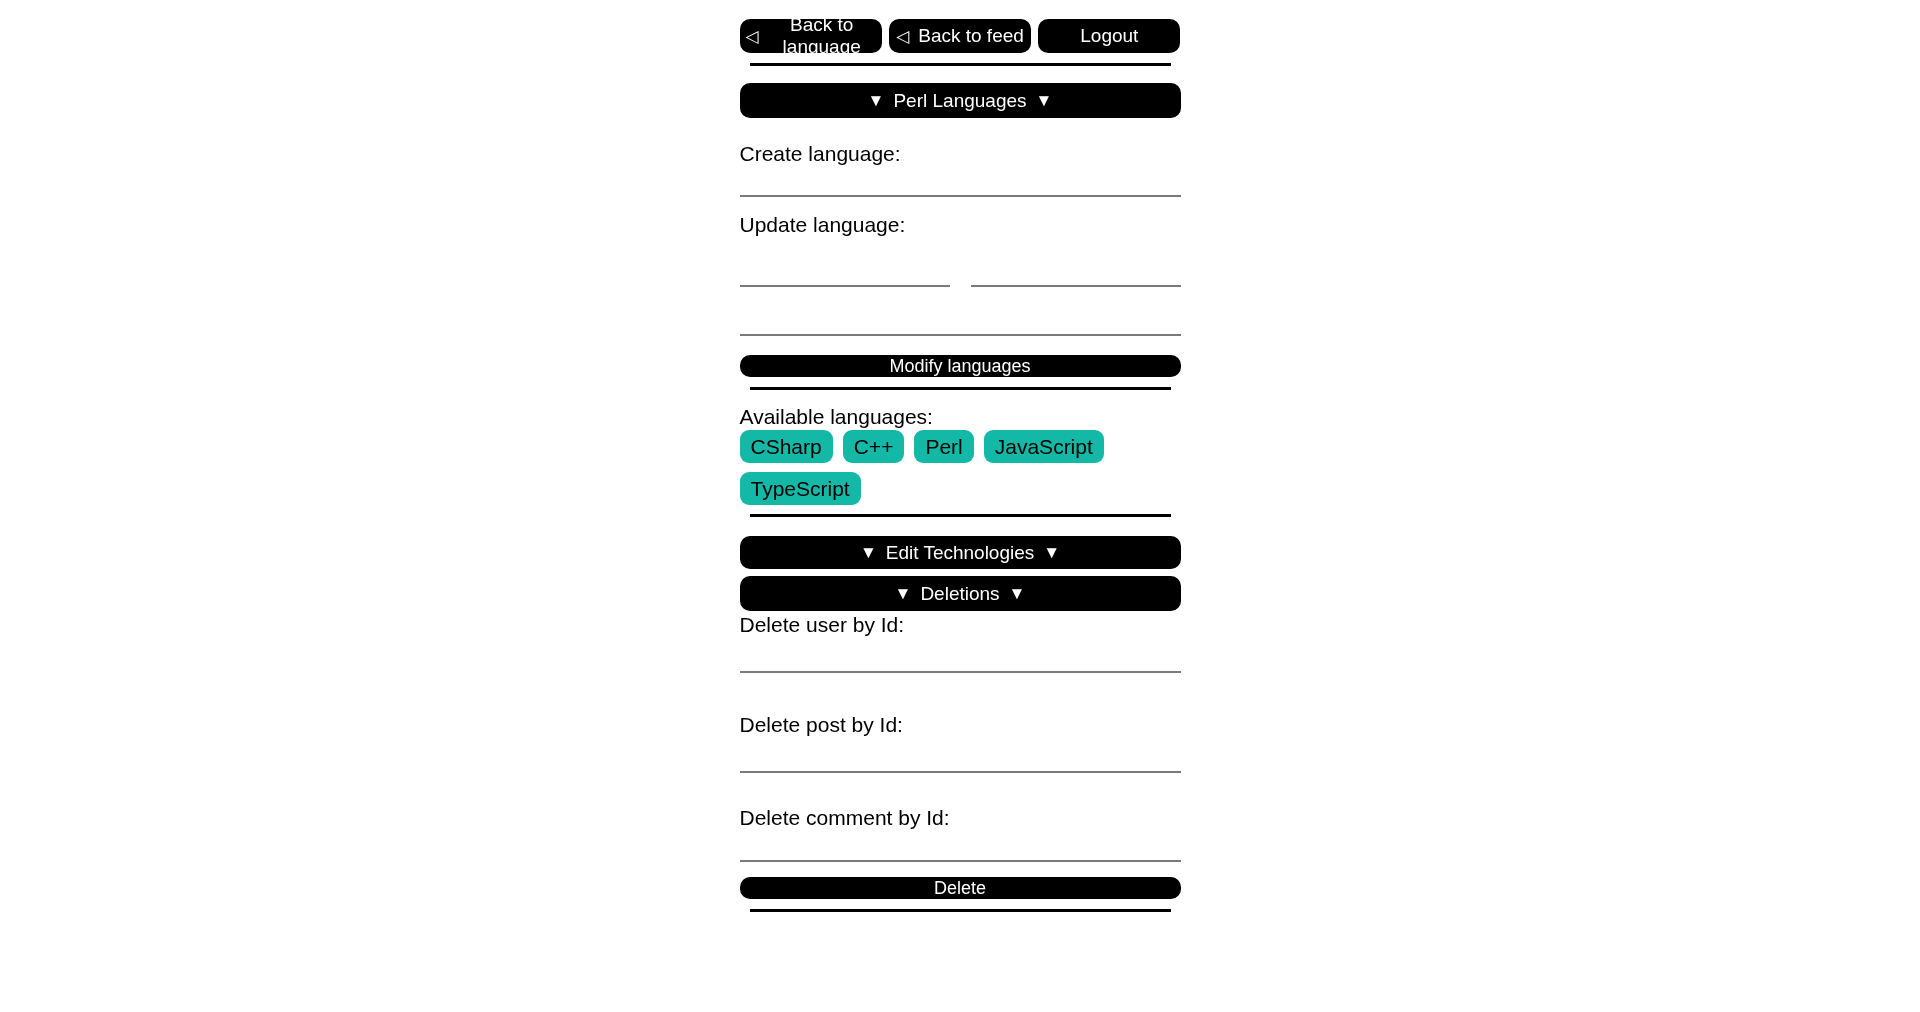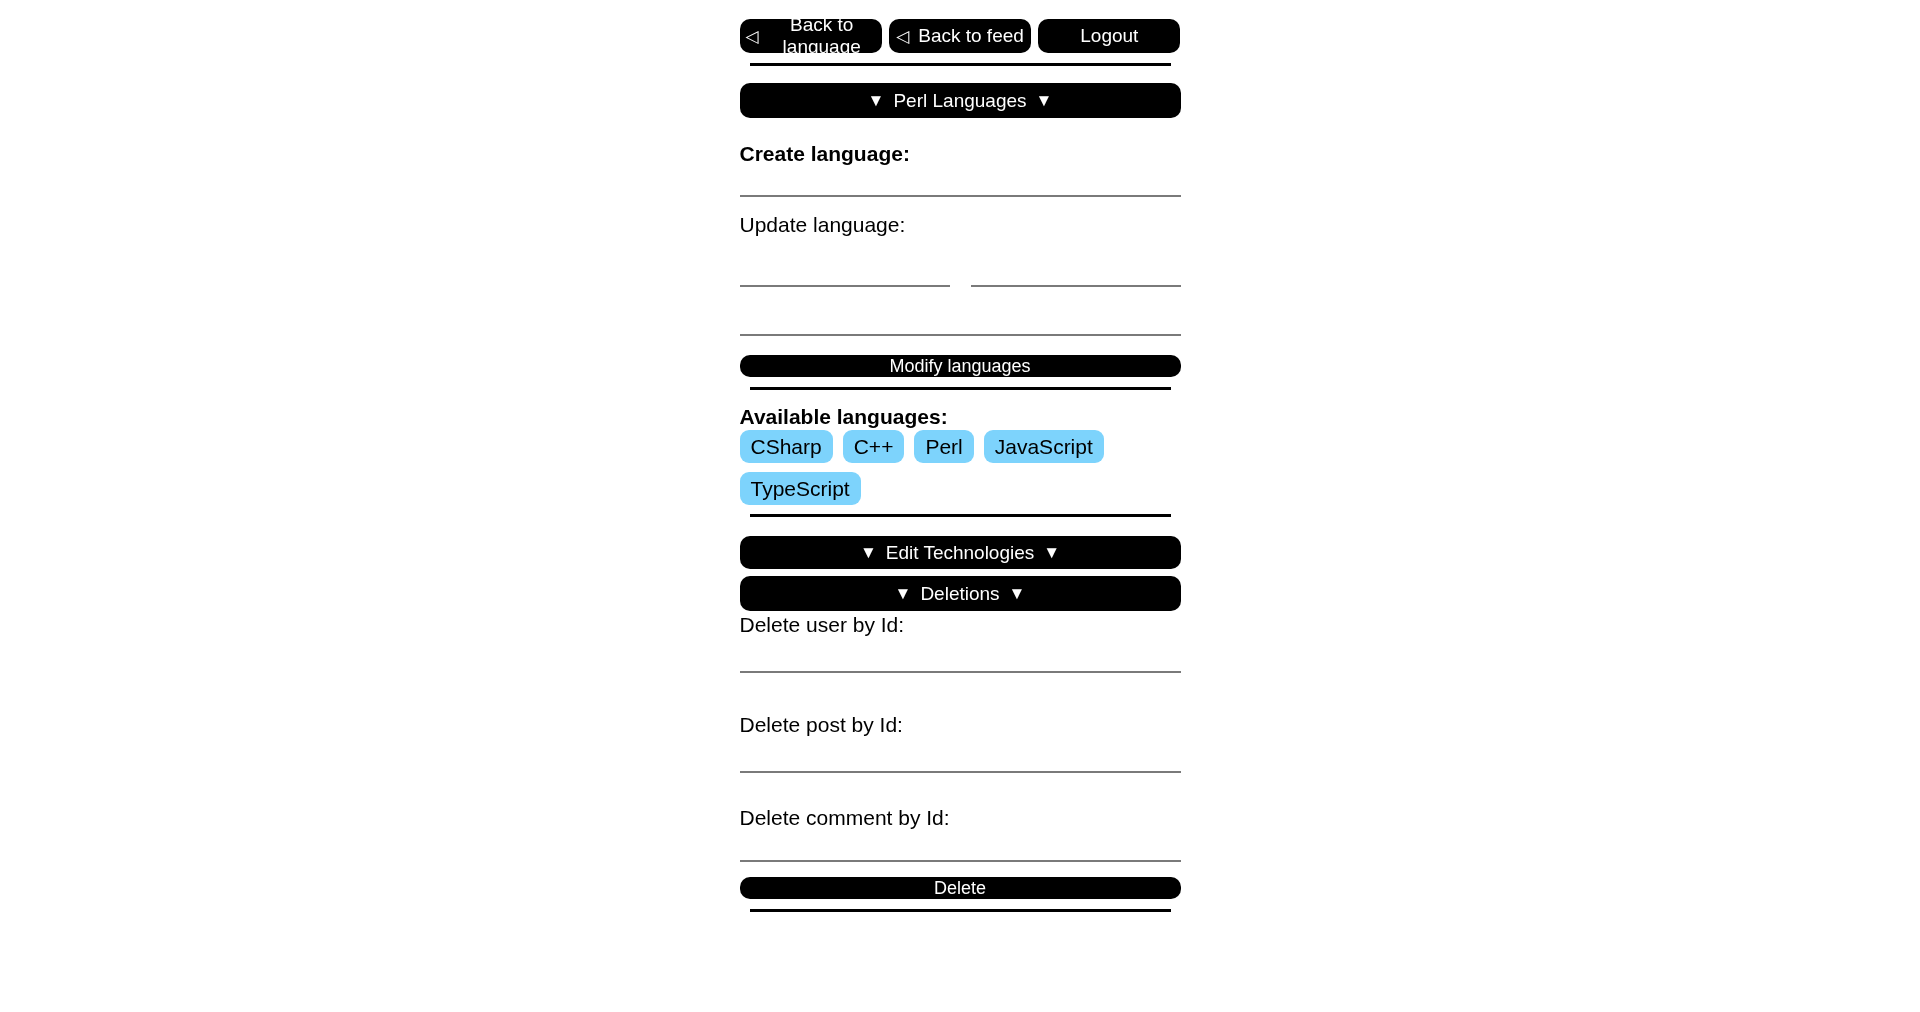--- a/index.html
+++ b/index.html
@@ -57,24 +57,24 @@
   #divider-top        { margin-top: 10px; }
   #divider-languages  { margin-top: 10px; }
   #divider-tags       { margin-top: 9px; }
   #divider-bottom     { margin-top: 10px; }
   
   .field-label {
     display: block;
     font-size: 21px;
     line-height: 24px;
   }
-  #create-language-label   { margin-top: 24px; font-weight: bold; }
+  #create-language-label   { margin-top: 24px; }
   #update-language-label   { margin-top: 16px; }
   #delete-language-label   { margin-top: 15px; }
-  #available-languages-label { margin-top: 15px; font-weight: bold; }
+  #available-languages-label { margin-top: 15px; }
   #delete-user-label       { margin-top: 2px; }
   #delete-post-label       { margin-top: 40px; }
   #delete-comment-label    { margin-top: 33px; }
   
   .underline-input {
     display: block;
     width: 100%;
     border: none;
     border-bottom: 2px solid #7a7a7a;
     outline: none;
@@ -91,21 +91,21 @@
   #delete-post-input     { height: 36px; }
   #delete-comment-input  { height: 32px; }
   
   .tags {
     display: flex;
     flex-wrap: wrap;
     gap: 9px 10px;
     margin-top: 1px;
   }
   .tag {
-    background: #7dd3fc;
+    background: #14b8a6;
     color: #000000;
     border-radius: 9px;
     padding: 4px 11px;
     font-size: 21px;
     line-height: 25px;
   }
 </style>
 </head>
 <body>
 

